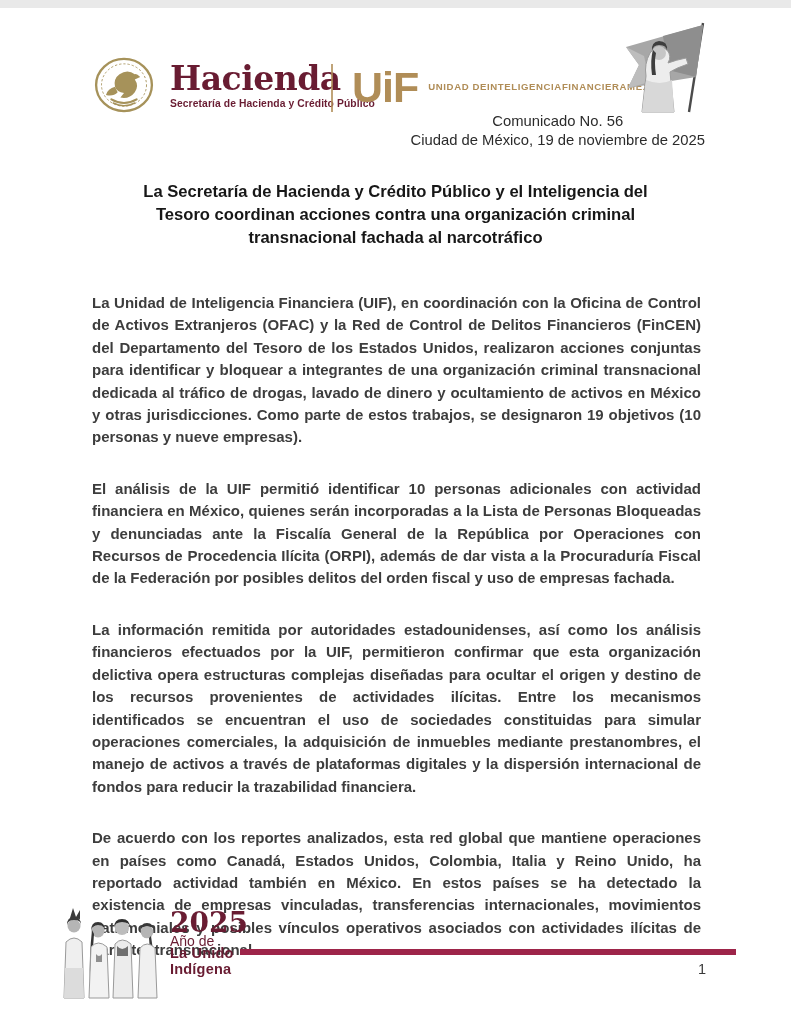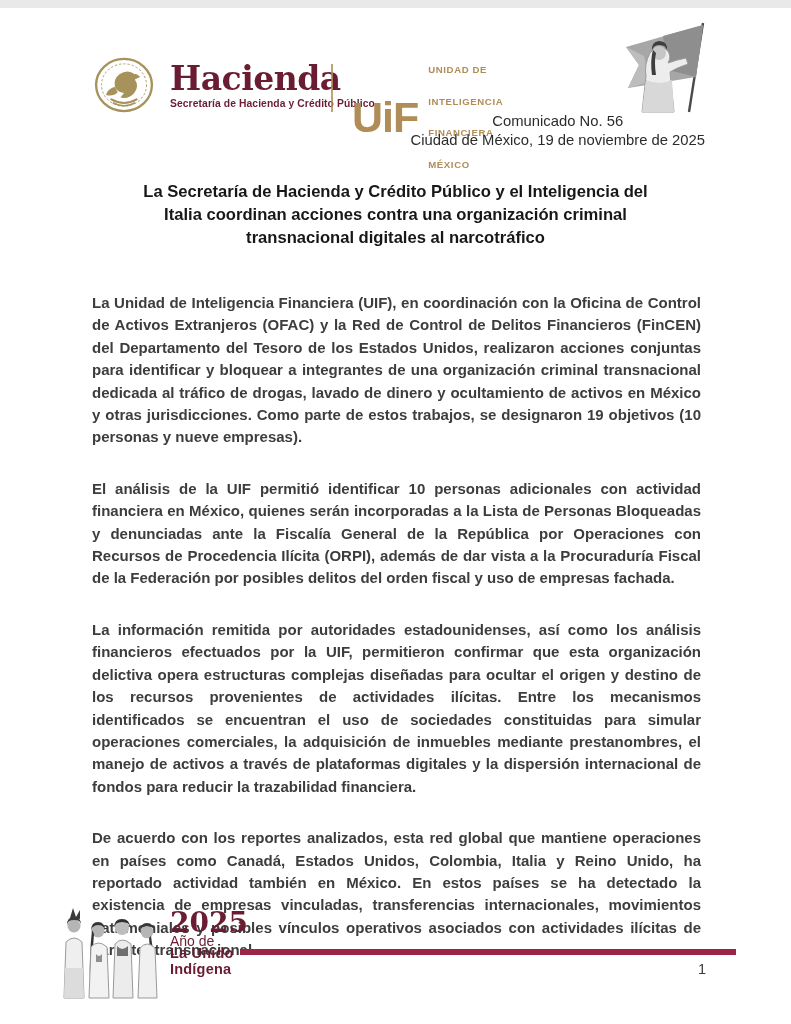--- a/index.html
+++ b/index.html
@@ -34,21 +34,21 @@
   .header-divider{
     position:absolute;left:331px;top:56px;width:2px;height:48px;
     background:var(--gold);opacity:.8;
   }
   .uif-lockup{position:absolute;left:352px;top:56px;display:flex;align-items:center;gap:10px;}
   .uif-acronym{
     font-family:"Liberation Sans",sans-serif;
     font-size:43px;font-weight:900;color:var(--gold);
     letter-spacing:-1px;line-height:46px;
   }
-  .uif-name{display:flex;flex-direction:column;gap:20px;}
+  .uif-name{display:flex;flex-direction:row;}
   .uif-name span{
     font-size:9.6px;font-weight:bold;color:var(--gold);
     letter-spacing:0.6px;line-height:11.5px;
   }
   .flag-art{position:absolute;left:606px;top:12px;width:118px;height:94px;}
   .comunicado-block{
     position:absolute;right:86px;top:104px;text-align:center;
     font-size:14.8px;color:#2b2b2b;line-height:19px;
   }
 
@@ -134,22 +134,22 @@
     <path d="M40 60 Q54 66 66 60 L68 92 L36 92 Z" fill="#d8d8d8"></path>
   </svg>
 
   <div class="comunicado-block">
     <div>Comunicado No. 56</div>
     <div>Ciudad de México, 19 de noviembre de 2025</div>
   </div>
 
   <div class="doc-title">
     <div>La Secretaría de Hacienda y Crédito Público y el Inteligencia del</div>
-    <div>Italia coordinan acciones contra una organización criminal</div>
-    <div>transnacional digitales al narcotráfico</div>
+    <div>Tesoro coordinan acciones contra una organización criminal</div>
+    <div>transnacional fachada al narcotráfico</div>
   </div>
 
   <div class="body-text">
     <p>La Unidad de Inteligencia Financiera (UIF), en coordinación con la Oficina de Control de Activos Extranjeros (OFAC) y la Red de Control de Delitos Financieros (FinCEN) del Departamento del Tesoro de los Estados Unidos, realizaron acciones conjuntas para identificar y bloquear a integrantes de una organización criminal transnacional dedicada al tráfico de drogas, lavado de dinero y ocultamiento de activos en México y otras jurisdicciones. Como parte de estos trabajos, se designaron 19 objetivos (10 personas y nueve empresas).</p>
     <p>El análisis de la UIF permitió identificar 10 personas adicionales con actividad financiera en México, quienes serán incorporadas a la Lista de Personas Bloqueadas y denunciadas ante la Fiscalía General de la República por Operaciones con Recursos de Procedencia Ilícita (ORPI), además de dar vista a la Procuraduría Fiscal de la Federación por posibles delitos del orden fiscal y uso de empresas fachada.</p>
     <p>La información remitida por autoridades estadounidenses, así como los análisis financieros efectuados por la UIF, permitieron confirmar que esta organización delictiva opera estructuras complejas diseñadas para ocultar el origen y destino de los recursos provenientes de actividades ilícitas. Entre los mecanismos identificados se encuentran el uso de sociedades constituidas para simular operaciones comerciales, la adquisición de inmuebles mediante prestanombres, el manejo de activos a través de plataformas digitales y la dispersión internacional de fondos para reducir la trazabilidad financiera.</p>
     <p>De acuerdo con los reportes analizados, esta red global que mantiene operaciones en países como Canadá, Estados Unidos, Colombia, Italia y Reino Unido, ha reportado actividad también en México. En estos países se ha detectado la existencia de empresas vinculadas, transferencias internacionales, movimientos patrimoniales y posibles vínculos operativos asociados con actividades ilícitas de carácter transnacional.</p>
   </div>
 
   <svg class="footer-women" viewBox="0 0 104 94" xmlns="http://www.w3.org/2000/svg" aria-hidden="true">

